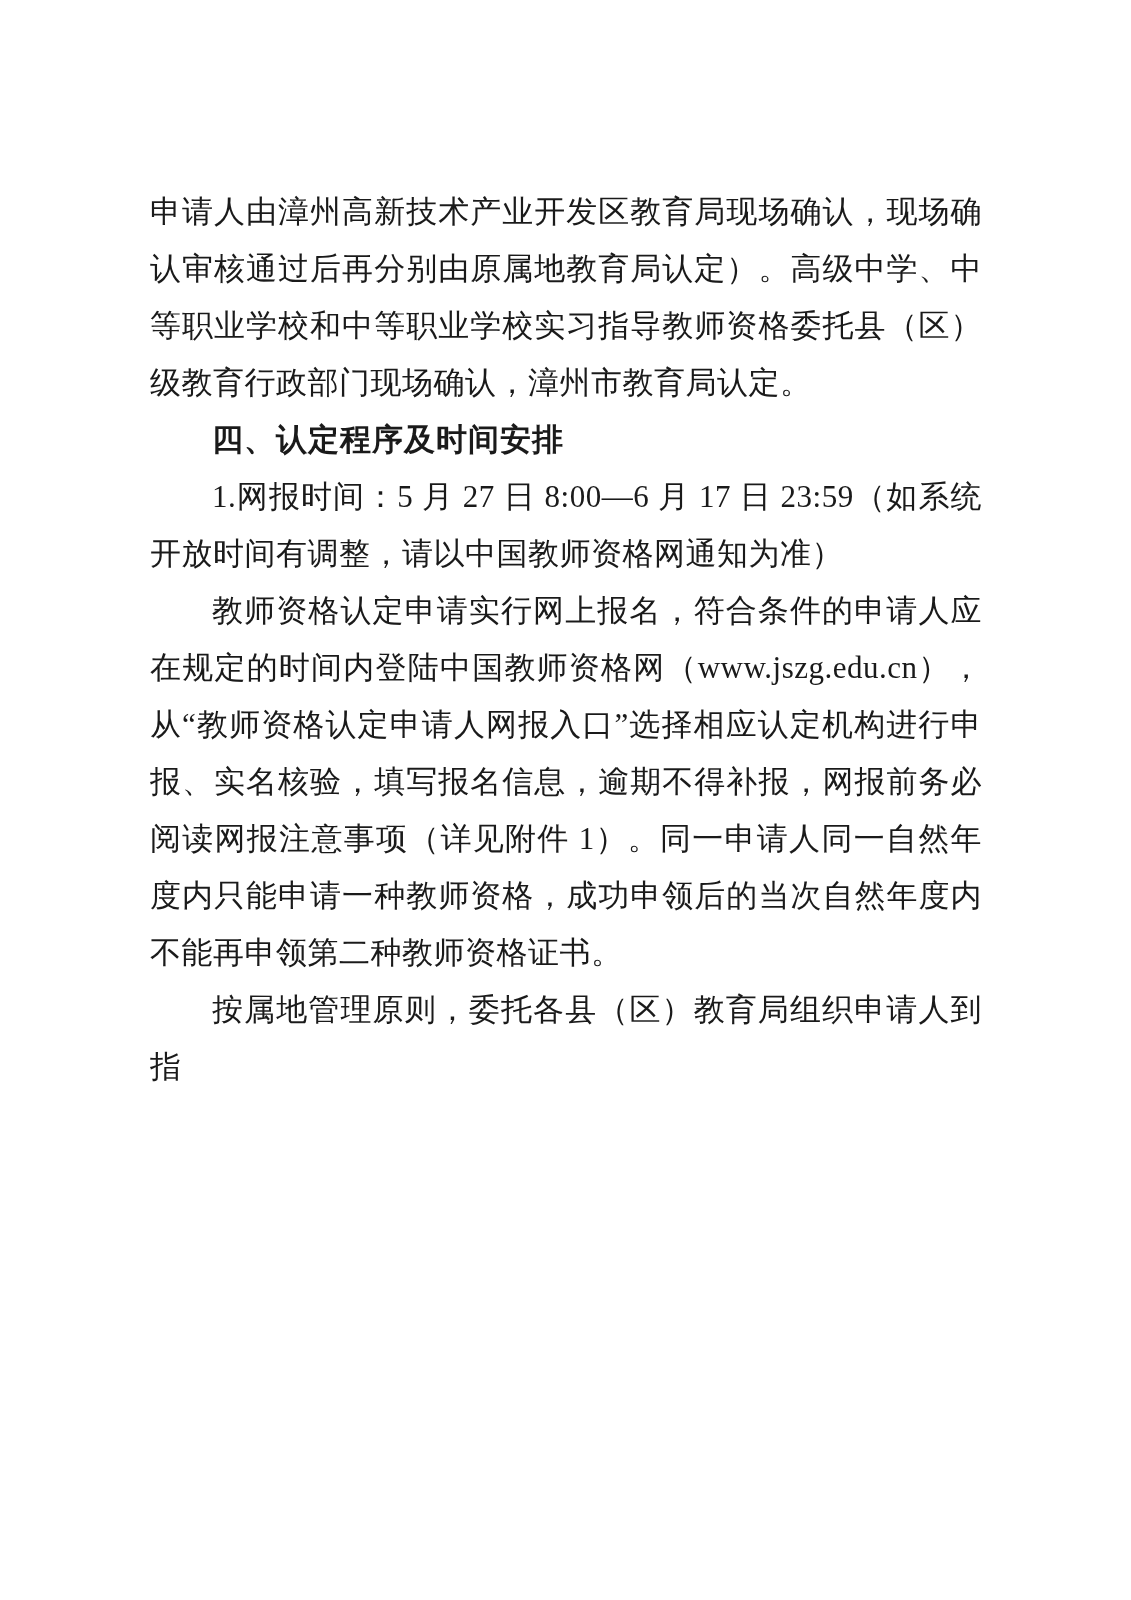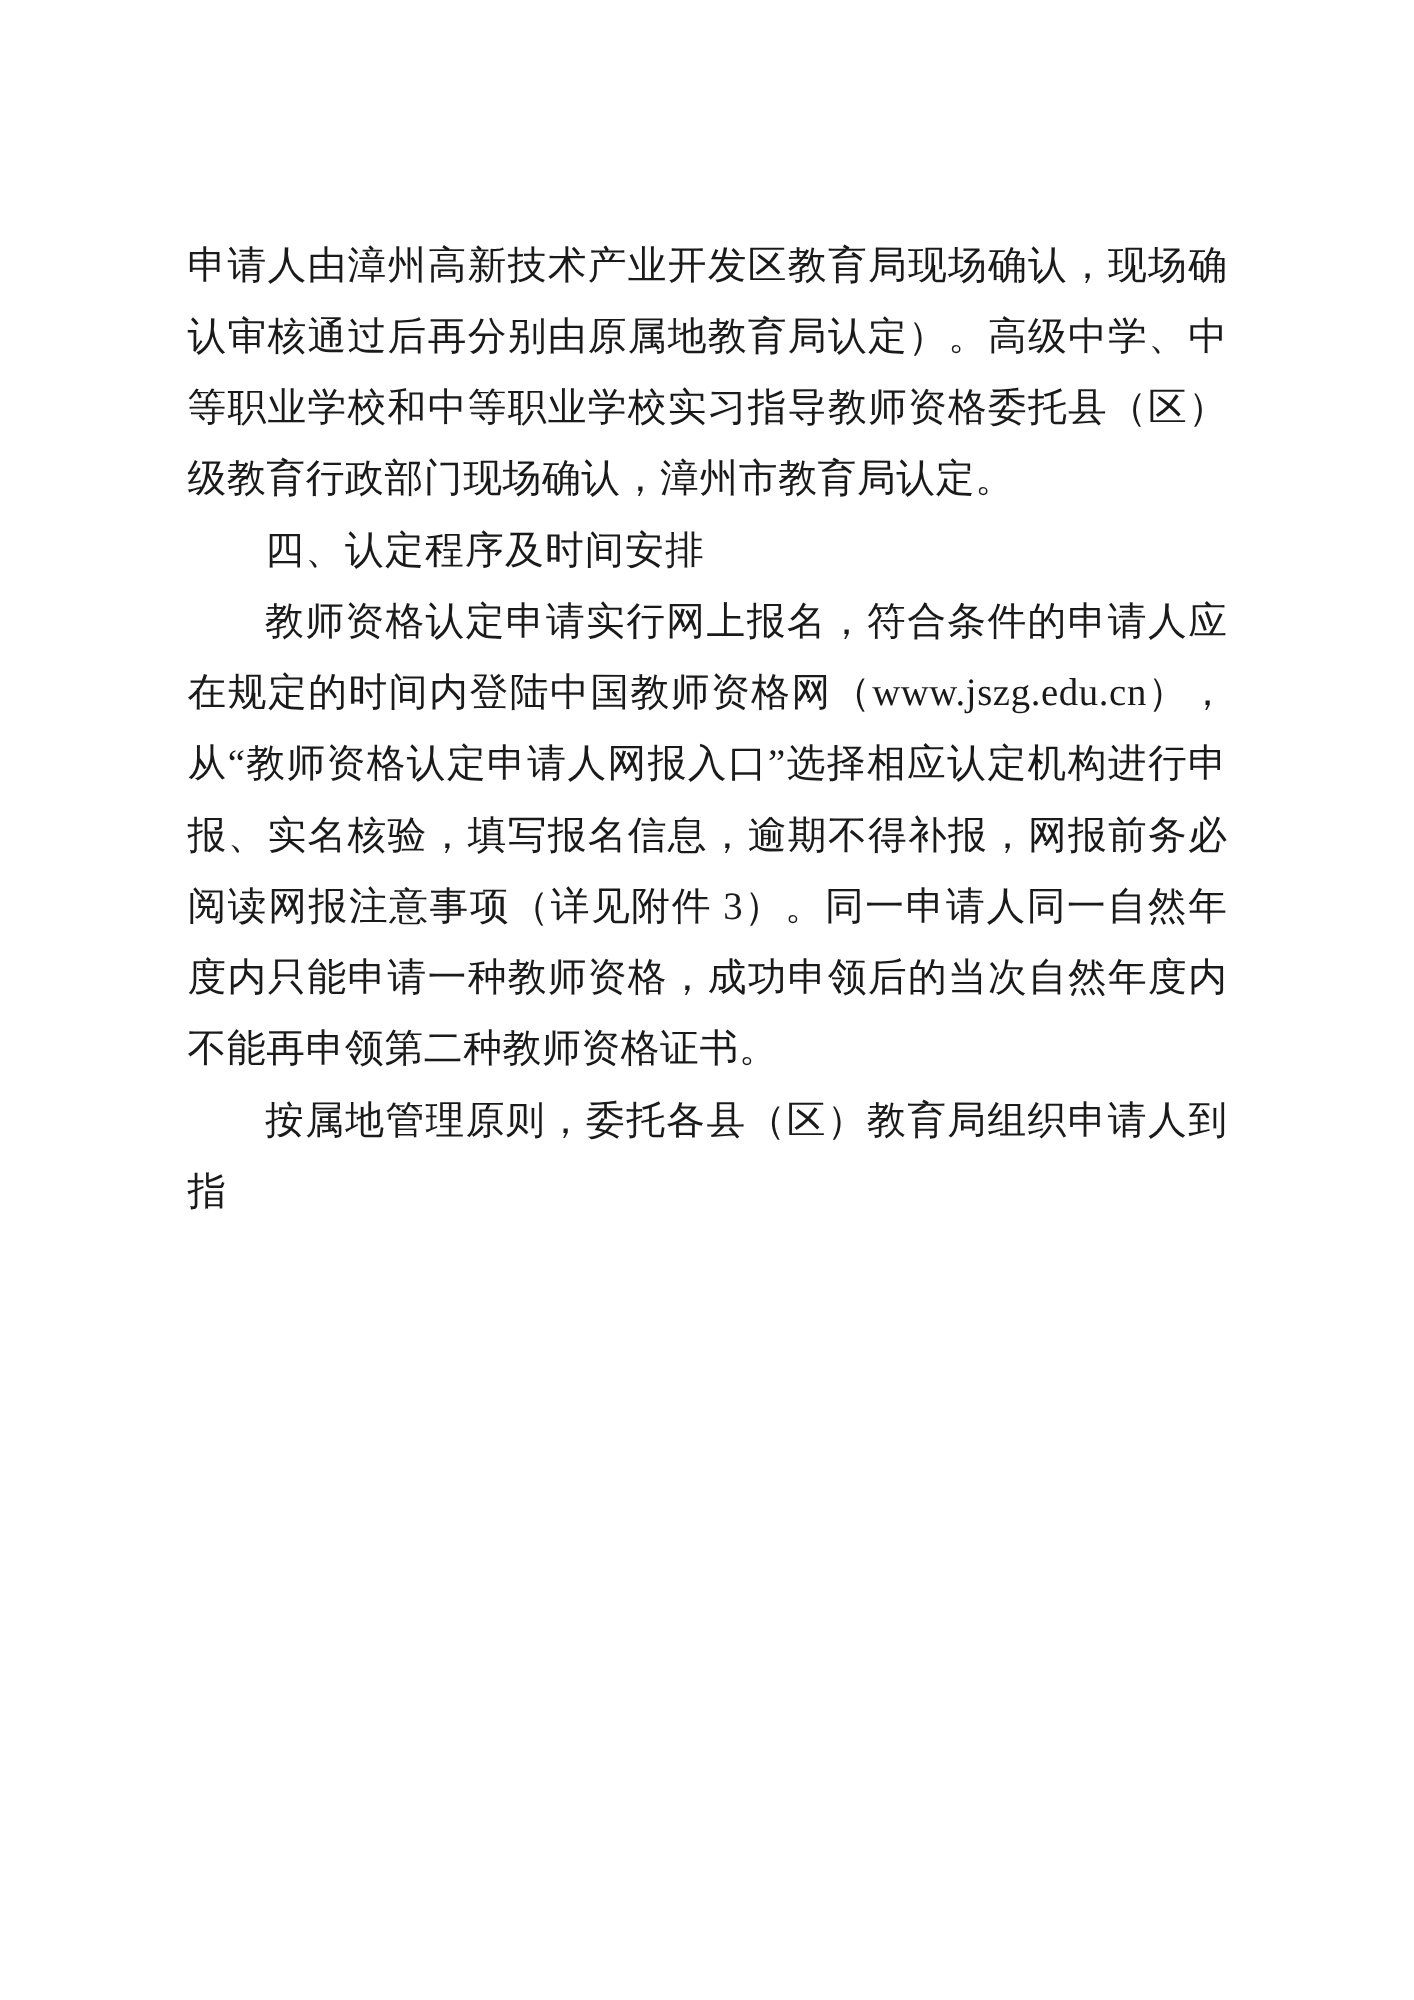--- a/index.html
+++ b/index.html
@@ -26,21 +26,21 @@
     text-align: justify;
     text-justify: inter-character;
     letter-spacing: 0.5px;
     word-break: break-all;
   }
   .doc p.indent {
     text-indent: 2em;
   }
   .doc p.heading {
     font-family: "Liberation Sans", "DejaVu Sans", sans-serif;
-    font-weight: 400;
+    font-weight: 700;
     text-indent: 2em;
     letter-spacing: 1px;
   }
   .page-footer {
     position: absolute;
     left: 183px;
     top: 1472px;
     font-size: 29px;
     line-height: 36px;
     letter-spacing: 2px;
@@ -48,18 +48,19 @@
     color: #1a1a1a;
   }
 </style>
 </head>
 <body>
 
 <main class="page">
   <div class="doc">
     <p>申请人由漳州高新技术产业开发区教育局现场确认，现场确认审核通过后再分别由原属地教育局认定）。高级中学、中等职业学校和中等职业学校实习指导教师资格委托县（区）级教育行政部门现场确认，漳州市教育局认定。</p>
     <p class="heading">四、认定程序及时间安排</p>
-    <p class="indent">教师资格认定申请实行网上报名，符合条件的申请人应在规定的时间内登陆中国教师资格网（www.jszg.edu.cn），从“教师资格认定申请人网报入口”选择相应认定机构进行申报、实名核验，填写报名信息，逾期不得补报，网报前务必阅读网报注意事项（详见附件 3）。同一申请人同一自然年度内只能申请一种教师资格，成功申领后的当次自然年度内不能再申领第二种教师资格证书。</p>
+    <p class="indent">1.网报时间：5 月 27 日 8:00—6 月 17 日 23:59（如系统开放时间有调整，请以中国教师资格网通知为准）</p>
+    <p class="indent">教师资格认定申请实行网上报名，符合条件的申请人应在规定的时间内登陆中国教师资格网（www.jszg.edu.cn），从“教师资格认定申请人网报入口”选择相应认定机构进行申报、实名核验，填写报名信息，逾期不得补报，网报前务必阅读网报注意事项（详见附件 1）。同一申请人同一自然年度内只能申请一种教师资格，成功申领后的当次自然年度内不能再申领第二种教师资格证书。</p>
     <p class="indent">按属地管理原则，委托各县（区）教育局组织申请人到指</p>
   </div>
 
   <div class="page-footer">— 4 —</div>
 </main>
 
 </body></html>

